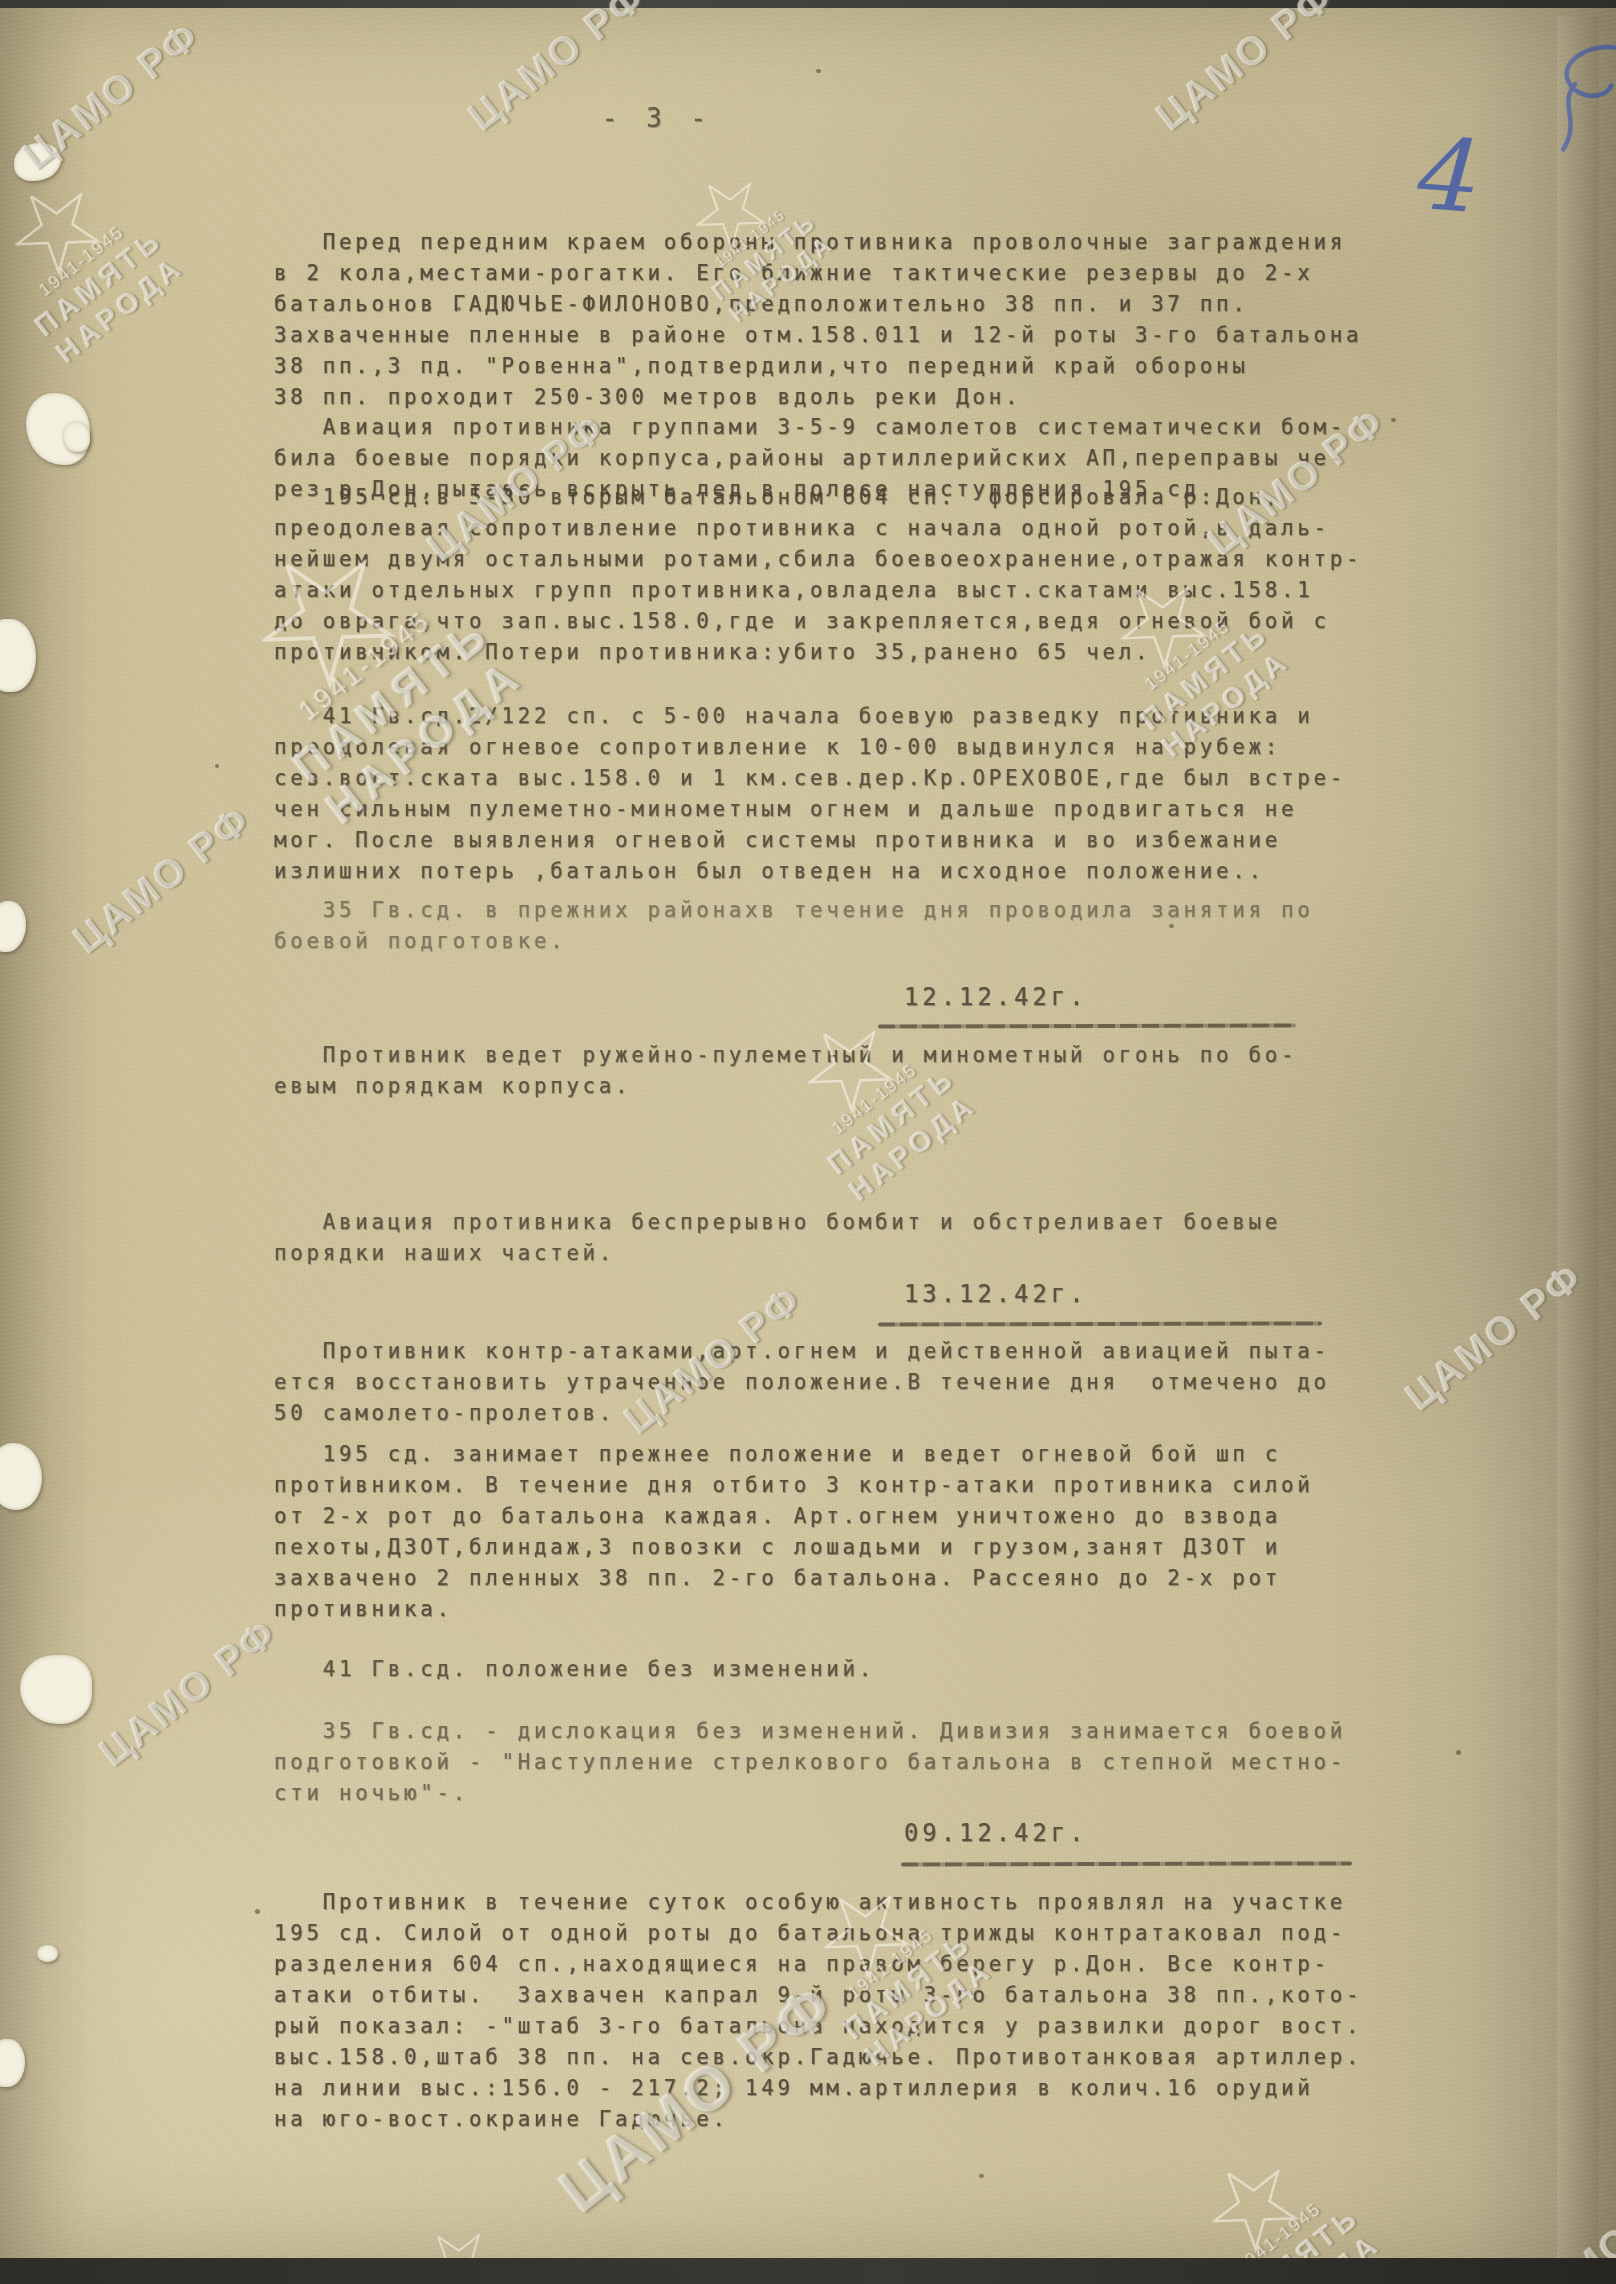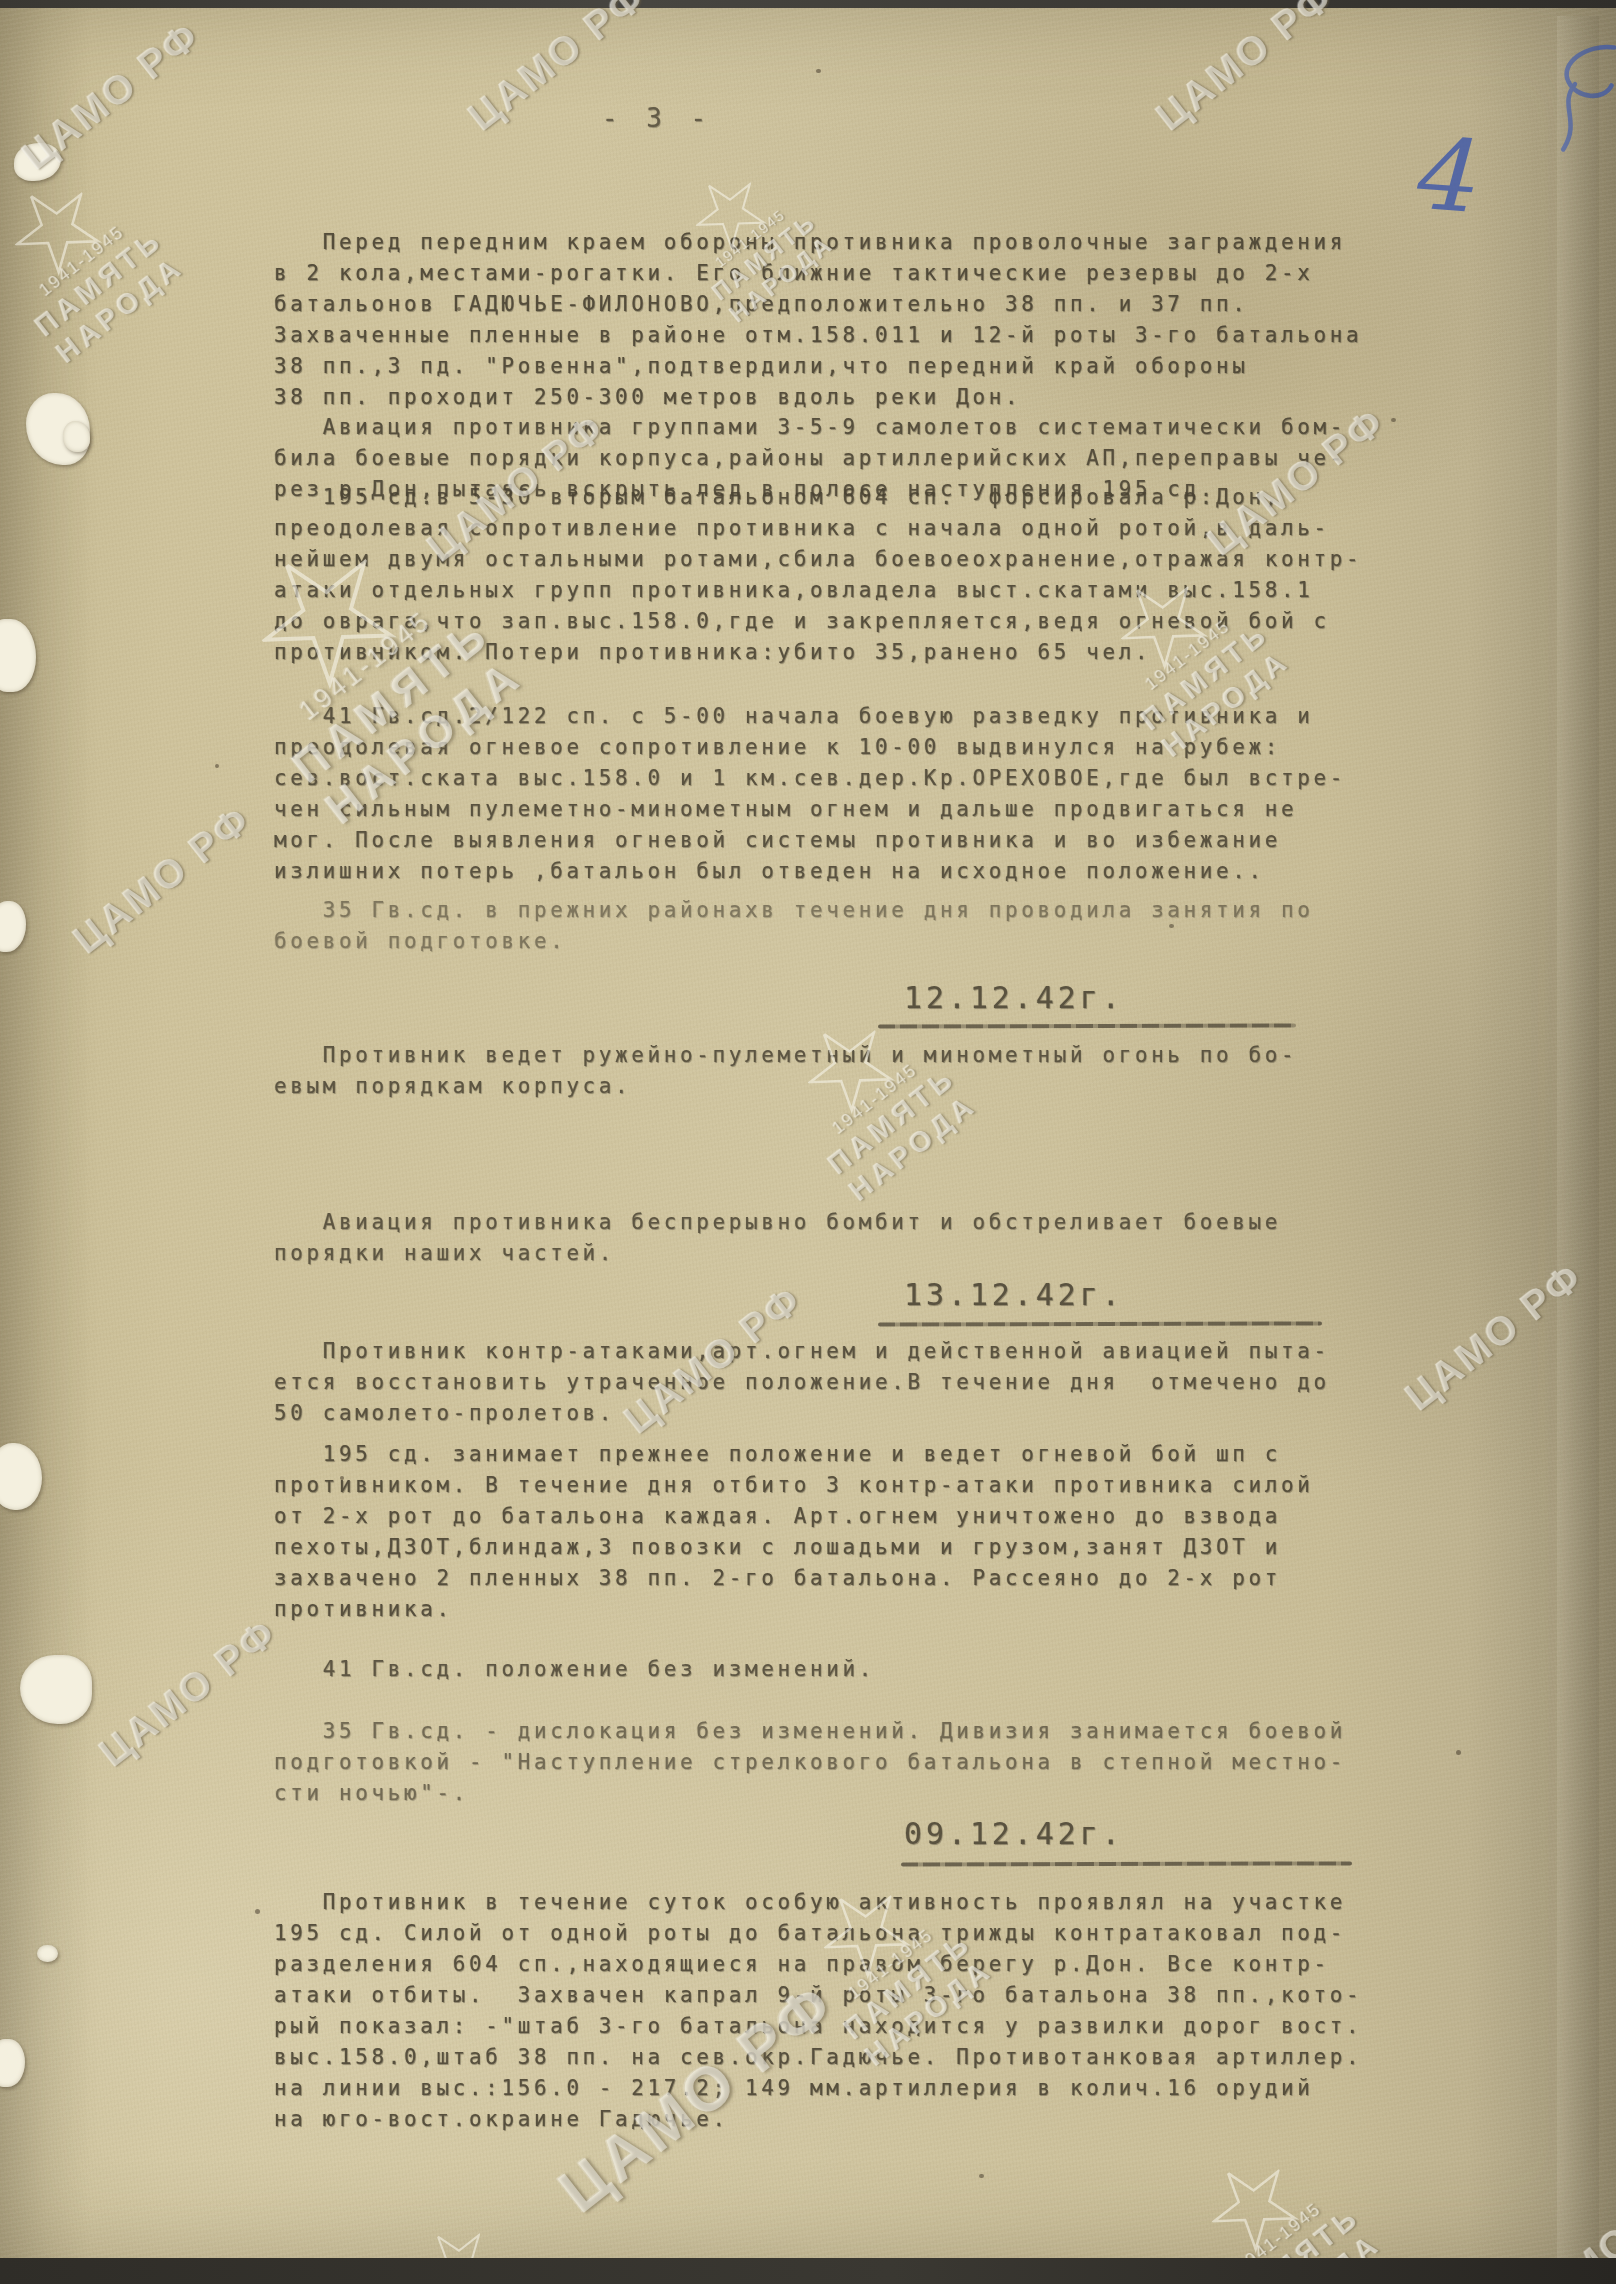--- a/index.html
+++ b/index.html
@@ -35,21 +35,21 @@
   }
 
   
   .tw{
     position:absolute;left:274px;width:1335px;
     font-size:21px;line-height:31px;letter-spacing:3.6px;
     color:#4a4333;white-space:pre;
     text-shadow:0.7px 0.7px 0.8px rgba(74,67,51,0.55), -0.4px -0.4px 0.7px rgba(74,67,51,0.30);
   }
   .pageno{left:602px;top:95px;font-size:26px;letter-spacing:6.5px;opacity:.8;}
-  .hdr{left:904px;width:auto;font-size:30px;letter-spacing:3.9px;opacity:.88;}
+  .hdr{left:904px;width:auto;font-size:24px;letter-spacing:3.9px;opacity:.88;}
   .hline{
     position:absolute;height:3.9px;border-radius:2px;opacity:.8;
     background:repeating-linear-gradient(90deg, rgba(62,55,42,0.85) 0 17px, rgba(62,55,42,0.45) 17px 22px);
     transform:skewY(-0.15deg);
   }
 
   
   .wm{position:absolute;pointer-events:none;transform:rotate(-38deg);transform-origin:center;}
   .wm.camo{
     font-family:"Liberation Sans",sans-serif;font-weight:bold;font-size:40px;letter-spacing:2.6px;

